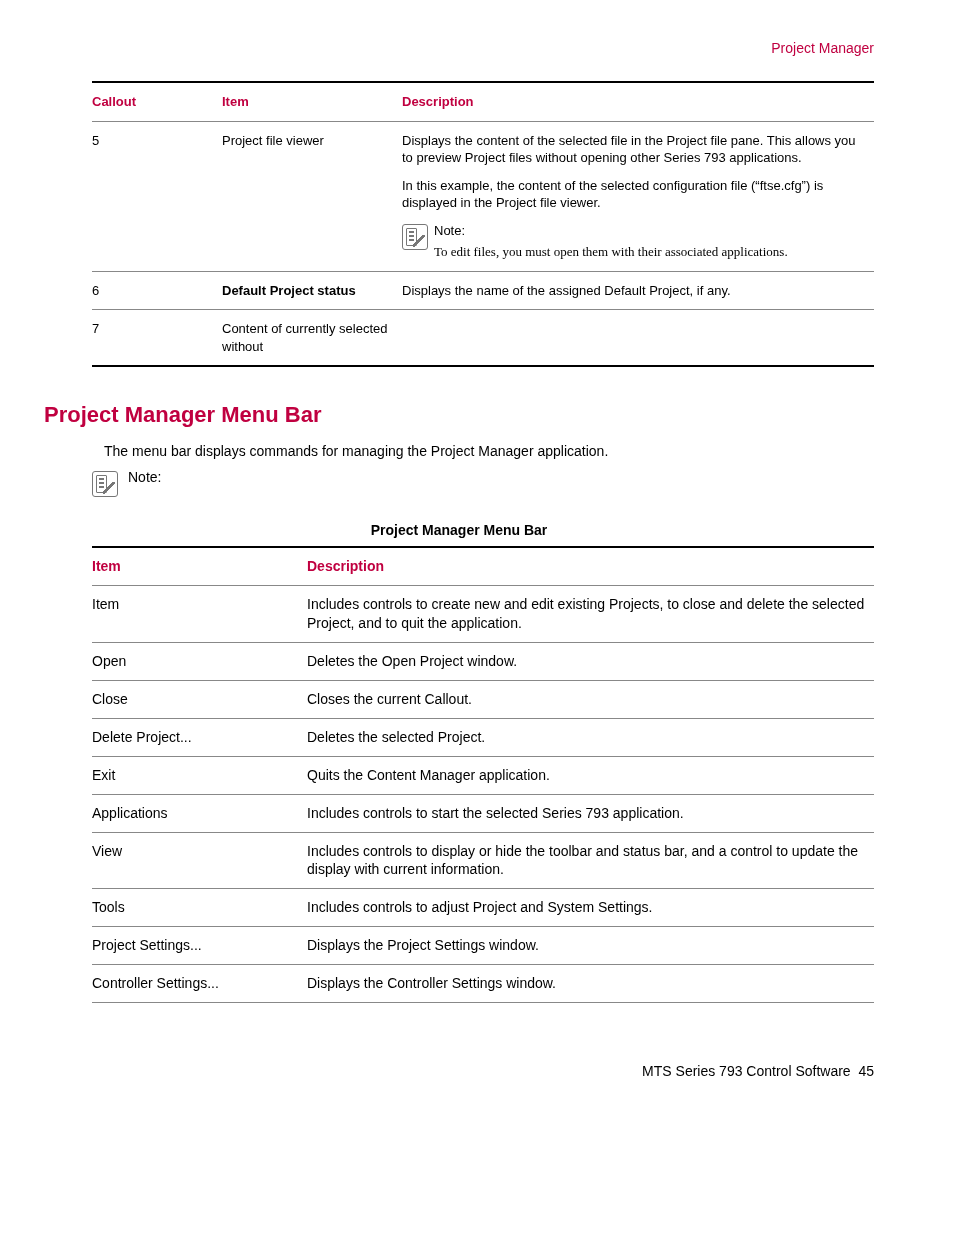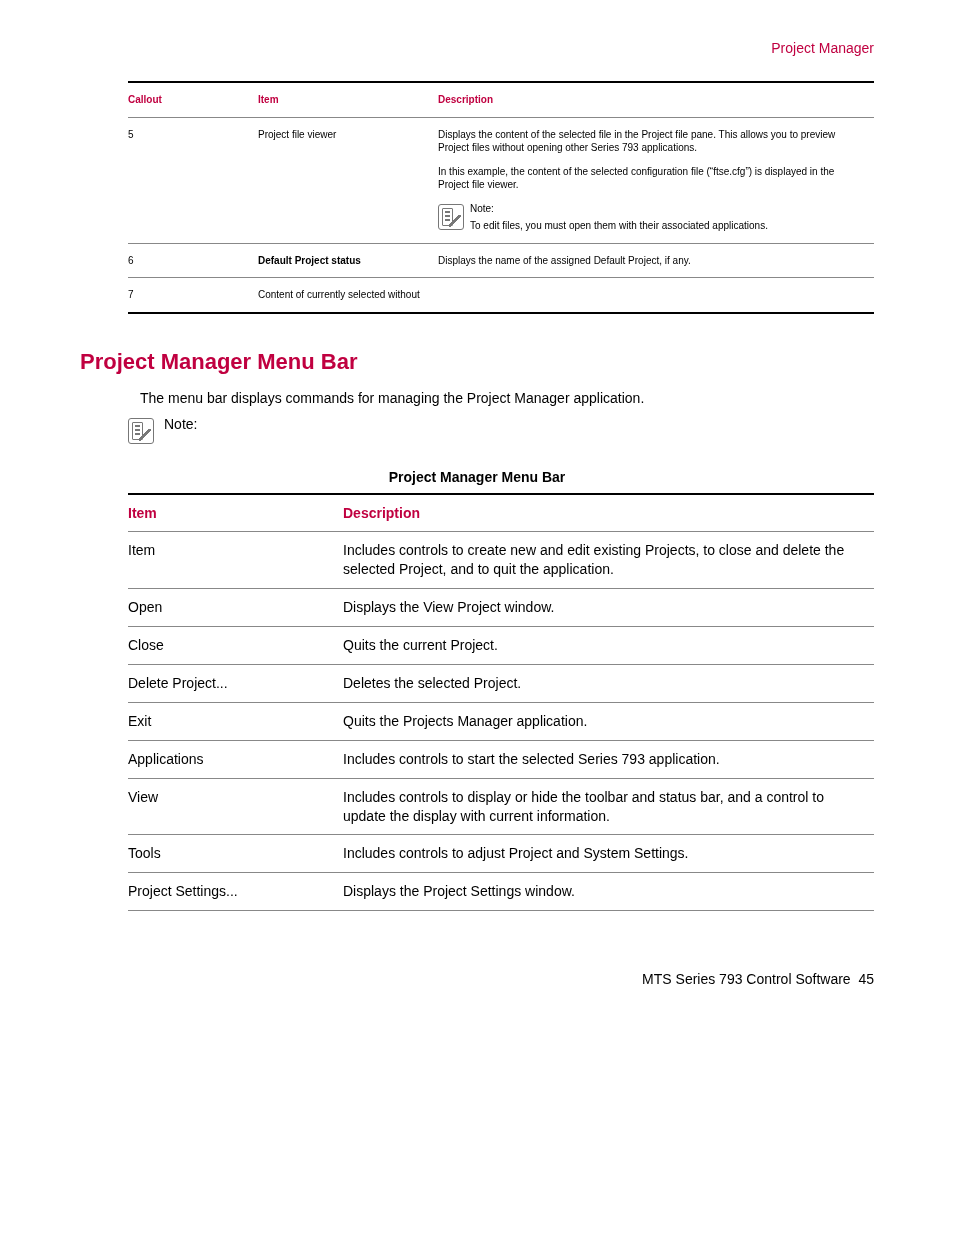--- a/index.html
+++ b/index.html
@@ -6,21 +6,21 @@
   body {
     margin: 0;
     padding: 0;
     font-family: Arial, Helvetica, sans-serif;
     font-size: 14px;
     color: #000;
     background: #fff;
     width: 954px;
   }
   .page {
-    padding: 40px 80px 30px 80px;
+    padding: 40px 80px 30px 44px;
   }
   .header-running {
     text-align: right;
     color: #c00040;
     font-size: 14px;
     margin-bottom: 25px;
   }
   .bold { font-weight: bold; }
 
   
@@ -29,39 +29,39 @@
     border-collapse: collapse;
     margin-left: 48px;
     width: calc(100% - 48px);
     border-top: 2px solid #000;
     border-bottom: 2px solid #000;
   }
   .tbl1 th, .tbl1 td {
     text-align: left;
     vertical-align: top;
     padding: 10px 8px 10px 0;
-    font-size: 10px;
+    font-size: 13px;
     line-height: 1.35;
   }
   .tbl1 th {
     font-weight: bold;
     color: #c00040;
     border-bottom: 1px solid #888;
   }
   .tbl1 td { border-bottom: 1px solid #888; }
   .tbl1 tr:last-child td { border-bottom: none; }
   .col-callout { width: 130px; }
   .col-item1   { width: 180px; }
   .col-desc1   { }
 
   .desc-block p { margin: 0 0 10px 0; }
   .desc-block p:last-child { margin-bottom: 0; }
 
   .note-flex { display: flex; align-items: flex-start; gap: 6px; }
-  .note-body p { margin: 0; }
+  .note-body p { margin: 0; font-family: Liberation Serif, serif; }
   .note-title { font-weight: normal; margin-bottom: 4px; display:block; }
 
   .note-icon {
     flex: 0 0 auto;
     width: 26px; height: 26px;
     border: 1px solid #777;
     border-radius: 3px;
     position: relative;
     margin-top: 2px;
   }
@@ -208,49 +208,53 @@
         <th>Description</th>
       </tr>
     </thead>
     <tbody>
       <tr>
         <td>Item</td>
         <td>Includes controls to create new and edit existing Projects, to close and delete the selected Project, and to quit the application.</td>
       </tr>
       <tr>
         <td>Open</td>
-        <td>Displays the View Project window.</td>
+        <td>Deletes the Open Project window.</td>
       </tr>
       <tr>
         <td>Close</td>
-        <td>Quits the current Project.</td>
+        <td>Closes the current Callout.</td>
       </tr>
       <tr>
         <td>Delete Project...</td>
         <td>Deletes the selected Project.</td>
       </tr>
       <tr>
         <td>Exit</td>
-        <td>Quits the Projects Manager application.</td>
+        <td>Quits the Content Manager application.</td>
       </tr>
       <tr>
         <td>Applications</td>
         <td>Includes controls to start the selected Series 793 application.</td>
       </tr>
       <tr>
         <td>View</td>
         <td>Includes controls to display or hide the toolbar and status bar, and a control to update the display with current information.</td>
       </tr>
       <tr>
         <td>Tools</td>
         <td>Includes controls to adjust Project and System Settings.</td>
       </tr>
       <tr>
         <td>Project Settings...</td>
         <td>Displays the Project Settings window.</td>
+      </tr>
+      <tr>
+        <td>Controller Settings...</td>
+        <td>Displays the Controller Settings window.</td>
       </tr>
     </tbody>
   </table>
 
   <div class="footer">
     <span>MTS Series 793 Control Software</span>&nbsp;&nbsp;<span class="pg">45</span>
   </div>
 </div>
 
 </body></html>

